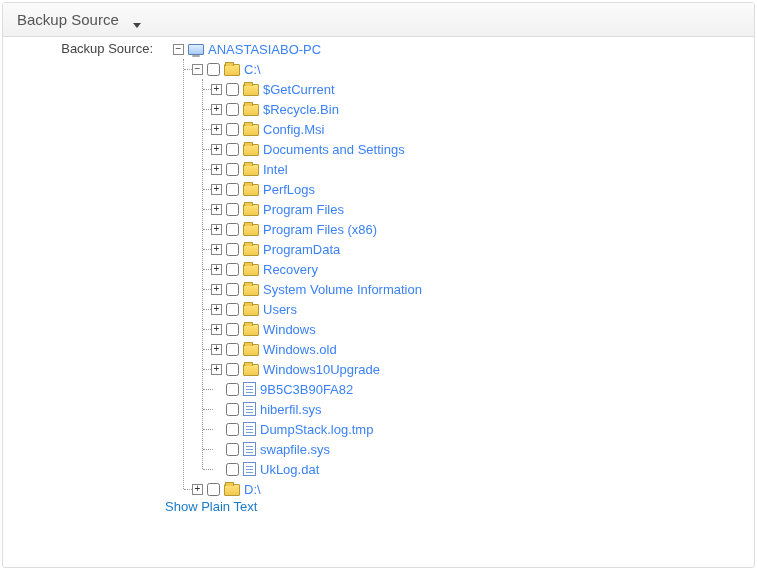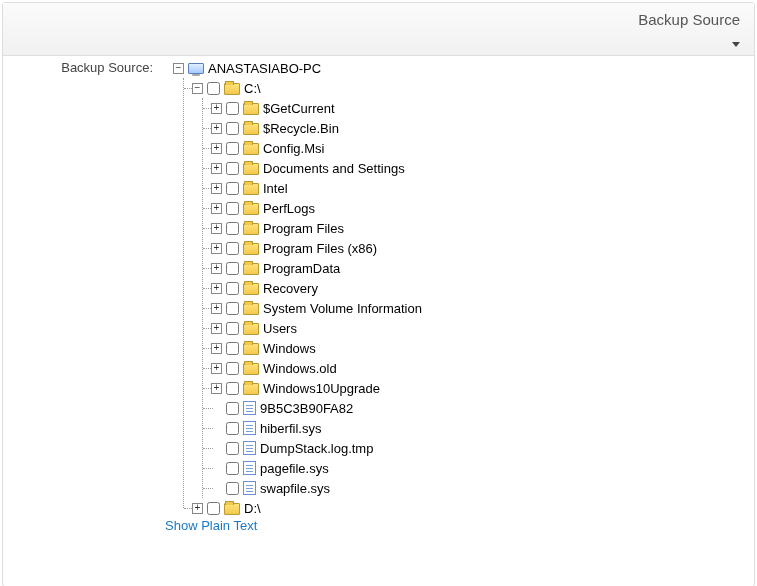--- a/index.html
+++ b/index.html
@@ -19,21 +19,20 @@
   .panel-header {
     background: linear-gradient(#fbfbfb, #f1f1f1);
     border-bottom: 1px solid #ddd;
     padding: 8px 14px;
     font-size: 15px;
     color: #555;
     display: flex;
     align-items: flex-end;
     gap: 14px;
     cursor: pointer;
-    flex-direction: column;
   }
   .panel-body {
     padding: 2px 22px 24px 22px;
     min-height: 530px;
     position: relative;
   }
   .triangle-down {
     width: 0; height: 0;
     border-left: 4px solid transparent;
     border-right: 4px solid transparent;
@@ -148,21 +147,21 @@
     position: relative;
   }
   .icon-file::before, .icon-file::after {
     content: "";
     position: absolute;
     left: 2px; right: 2px;
     border-top: 1px solid #7aa0d8;
   }
   .icon-file::before { top: 3px; box-shadow: 0 3px 0 #7aa0d8; }
   .icon-file::after { top: 9px; }
-  .label { color: #000000; }
+  .label { color: #3b82f6; }
   .link {
     color: #1b7ac5;
     cursor: pointer;
     display: inline-block;
   }
 </style>
 </head>
 <body>
 
 <div class="panel">
@@ -333,29 +332,29 @@
                           <input type="checkbox" class="cb" style="">
                           <span class="icon icon-file"></span>
                           <span class="label">DumpStack.log.tmp</span>
                         </div>
                       </li>
                       <li class="node">
                         <div class="row">
                           <span class="toggle spacer"></span>
                           <input type="checkbox" class="cb" style="">
                           <span class="icon icon-file"></span>
-                          <span class="label">pagefile.sys</span>
-                        </div>
-                      </li>
-                      <li class="node">
-                        <div class="row">
-                          <span class="toggle spacer"></span>
-                          <input type="checkbox" class="cb" style="">
-                          <span class="icon icon-file"></span>
                           <span class="label">swapfile.sys</span>
+                        </div>
+                      </li>
+                      <li class="node last-child">
+                        <div class="row">
+                          <span class="toggle spacer"></span>
+                          <input type="checkbox" class="cb" style="">
+                          <span class="icon icon-file"></span>
+                          <span class="label">UkLog.dat</span>
                         </div>
                       </li>
                     </ul>
                   </li>
                   <li class="node last-child">
                     <div class="row">
                       <span class="toggle">+</span>
                       <input type="checkbox" class="cb" style="">
                       <span class="icon icon-folder"></span>
                       <span class="label">D:\</span>

